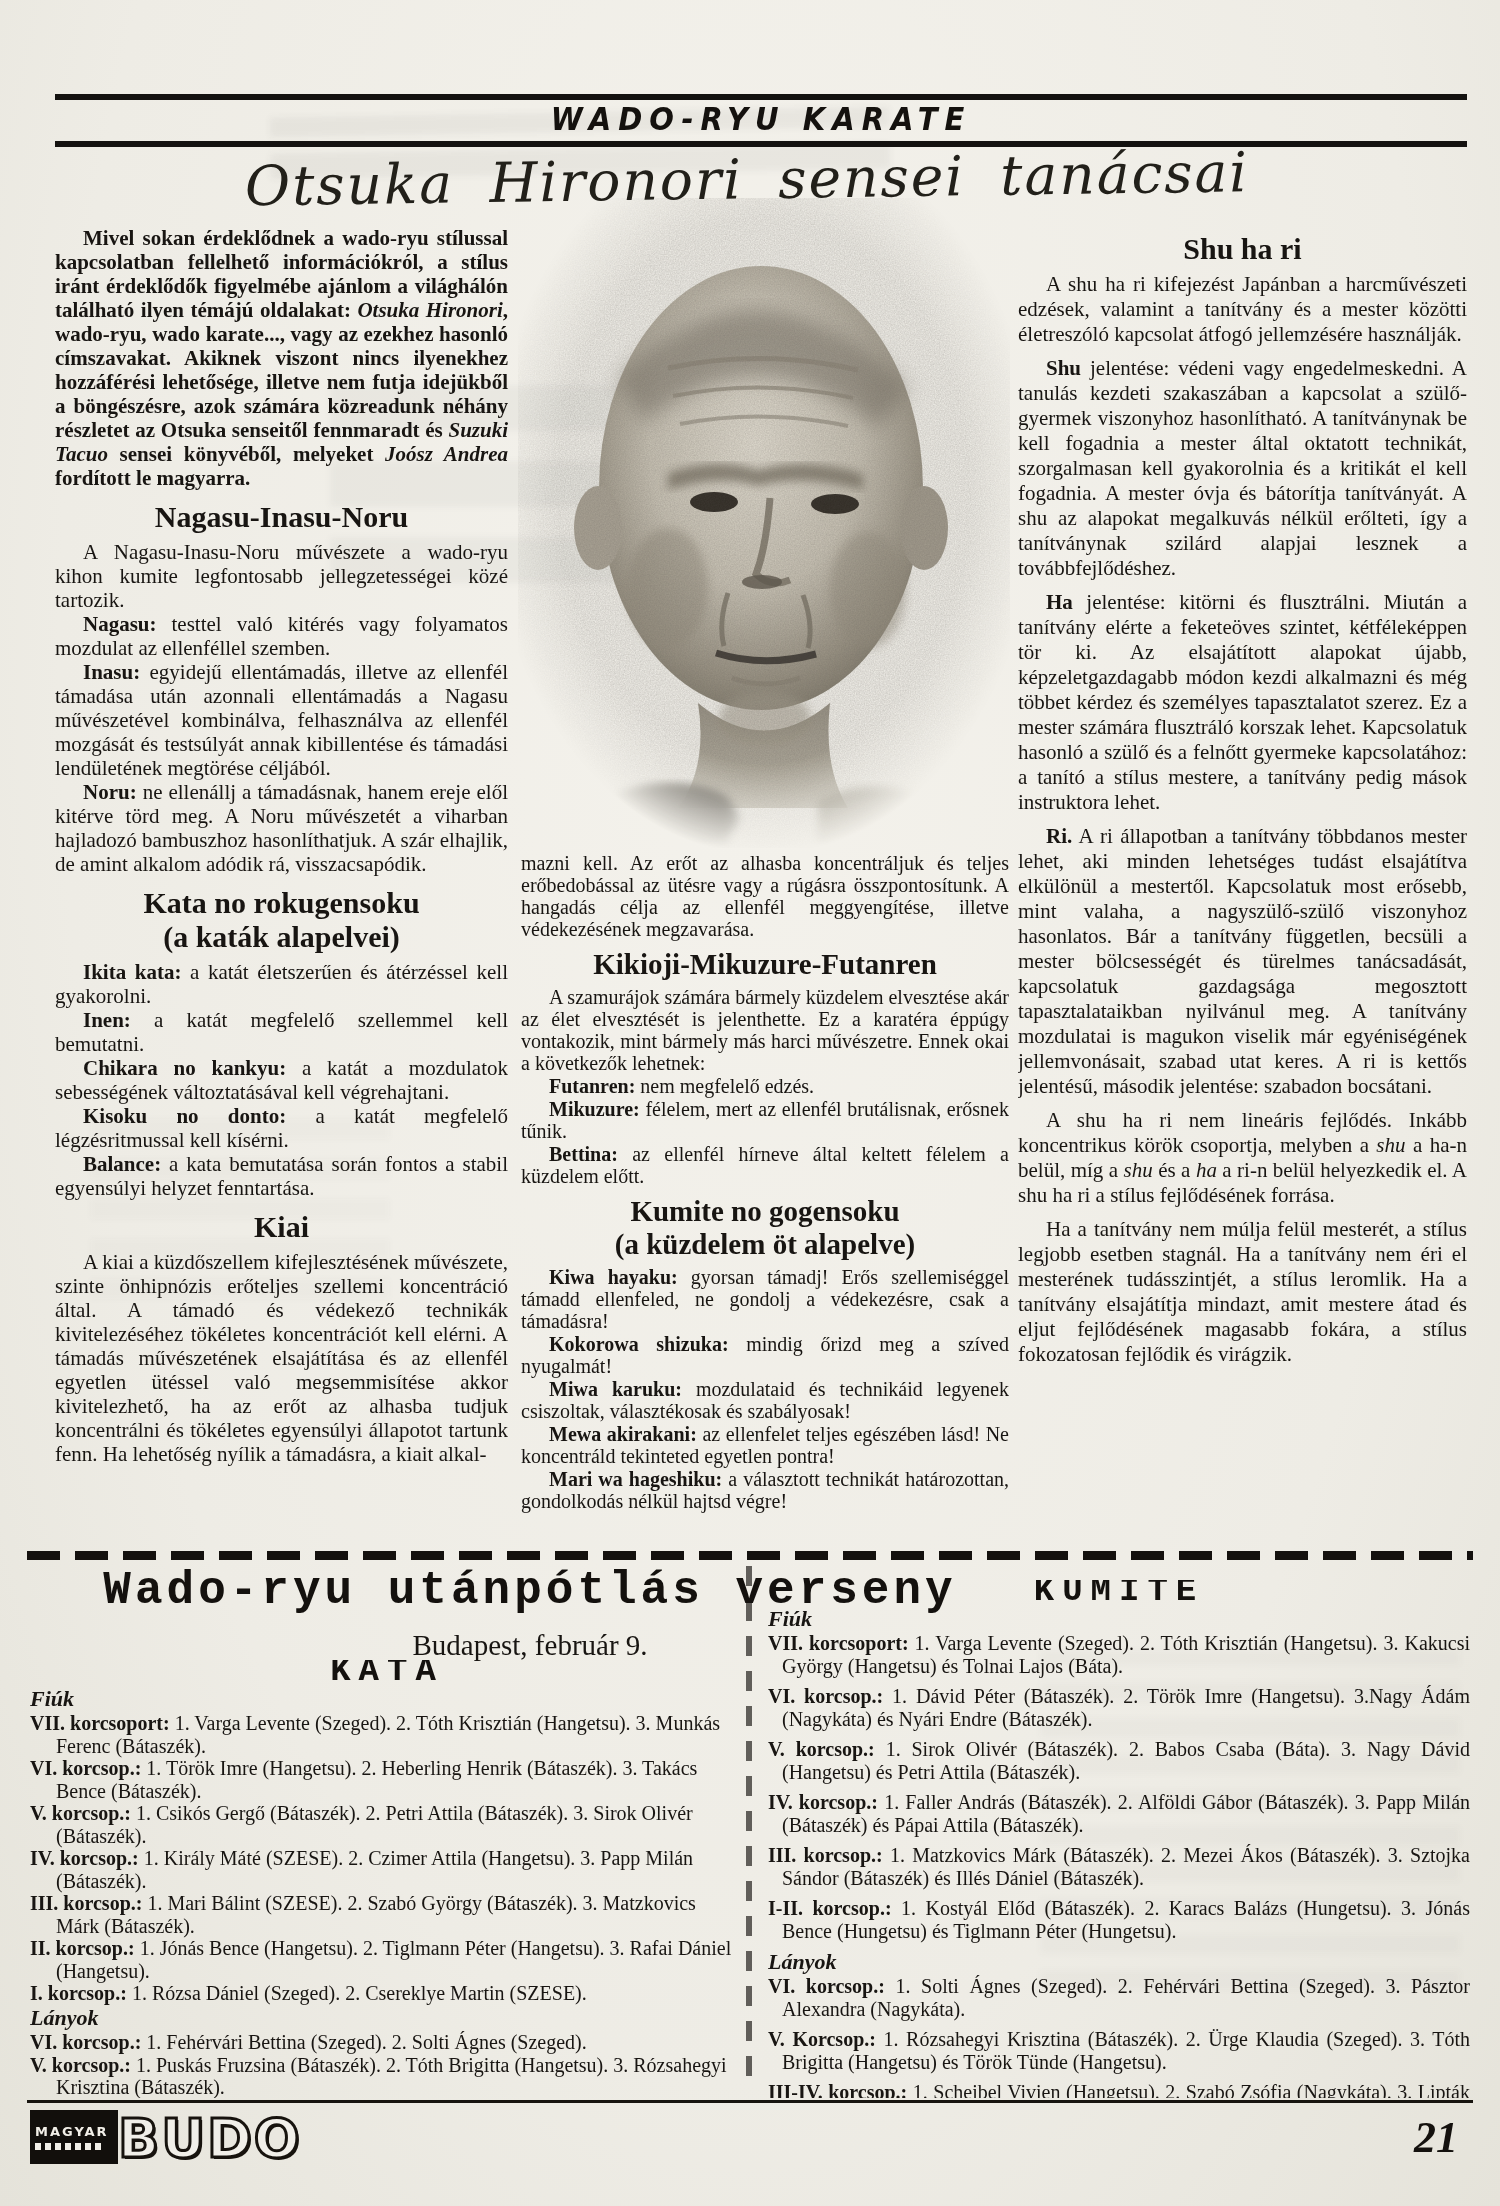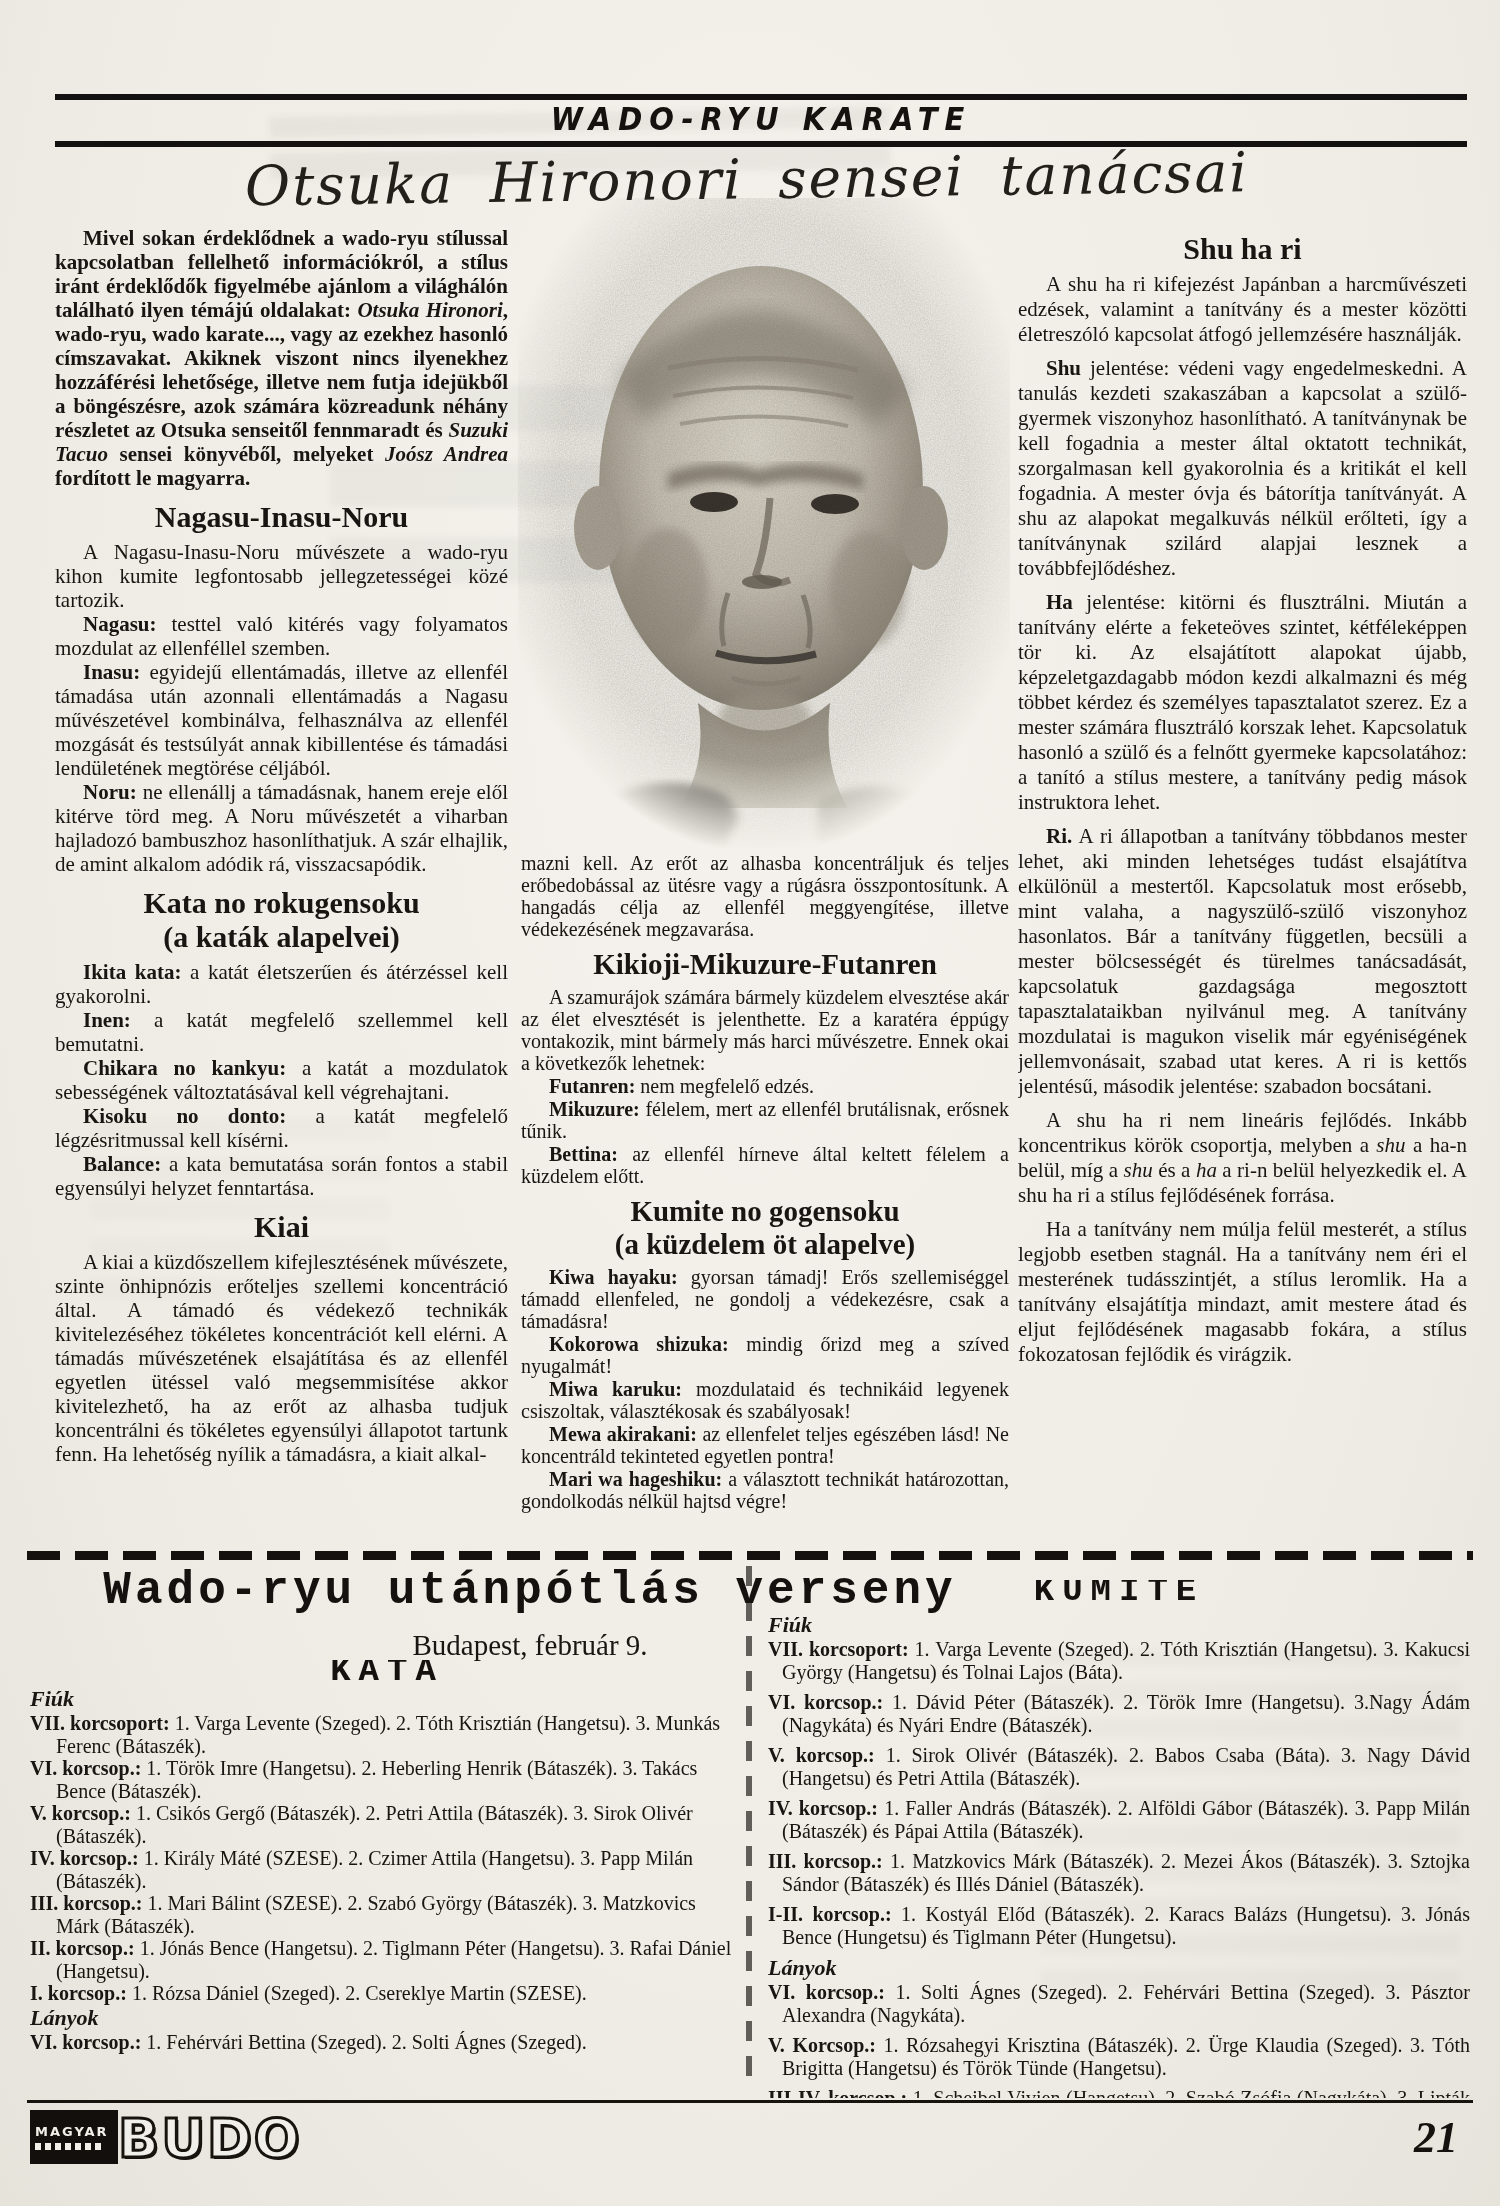--- a/index.html
+++ b/index.html
@@ -55,21 +55,21 @@
   .headline{
     position:absolute; left:55px; top:1565px; width:950px; text-align:center; white-space:nowrap;
     font-family:"Liberation Mono", monospace; font-weight:bold; font-size:46px; letter-spacing:4px; color:#14110e;
   }
   .res-date{position:absolute; left:55px; top:1629px; width:950px; text-align:center; font-size:29px;}
   .res-col{position:absolute; overflow:hidden;}
   #res-kata  {left:30px;  top:1660px; width:714px; height:438px; font-size:20px; line-height:22.5px;}
   #res-kumite{left:768px; top:1580px; width:702px; height:518px; font-size:20px; line-height:23px;}
   .res-title{text-align:center; font-family:"Liberation Mono", monospace; font-weight:bold;
     font-size:34px; letter-spacing:8px; margin-bottom:5px; color:#14110e;}
-  #res-kumite .res-title{margin-bottom:10px;}
+  #res-kumite .res-title{margin-bottom:4px;}
   .grp-label{font-weight:bold; font-style:italic; font-size:22px; margin:2px 0;}
   .entry{margin:0; padding-left:26px; text-indent:-26px;}
   #res-kumite .entry{padding-left:14px; text-indent:-14px; text-align:justify; margin-bottom:7px;}
 
   .foot-rule{position:absolute; left:27px; top:2100px; width:1446px; height:3px; background:#17140f;}
   .logo{position:absolute; left:30px; top:2110px; display:flex; align-items:flex-end; }
   .logo-box{width:88px; height:54px; background:#120f0c; color:#f2efe8; box-sizing:border-box;
     display:flex; flex-direction:column; justify-content:center; padding:3px 5px;}
   .logo-box .t1{font-family:"DejaVu Sans", sans-serif; font-weight:bold; font-size:13px; letter-spacing:2px;}
   .logo-dashes{display:block; width:66px; height:7px; margin-top:4px;
@@ -221,20 +221,21 @@
         <div class="grp-label">Fiúk</div>
         <p class="entry"><b>VII. korcsoport:</b><span> 1. Varga Levente (Szeged). 2. Tóth Krisztián (Hangetsu). 3. Munkás Ferenc (Bátaszék).</span></p>
         <p class="entry"><b>VI. korcsop.:</b><span> 1. Török Imre (Hangetsu). 2. Heberling Henrik (Bátaszék). 3. Takács Bence (Bátaszék).</span></p>
         <p class="entry"><b>V. korcsop.:</b><span> 1. Csikós Gergő (Bátaszék). 2. Petri Attila (Bátaszék). 3. Sirok Olivér (Bátaszék).</span></p>
         <p class="entry"><b>IV. korcsop.:</b><span> 1. Király Máté (SZESE). 2. Czimer Attila (Hangetsu). 3. Papp Milán (Bátaszék).</span></p>
         <p class="entry"><b>III. korcsop.:</b><span> 1. Mari Bálint (SZESE). 2. Szabó György (Bátaszék). 3. Matzkovics Márk (Bátaszék).</span></p>
         <p class="entry"><b>II. korcsop.:</b><span> 1. Jónás Bence (Hangetsu). 2. Tiglmann Péter (Hangetsu). 3. Rafai Dániel (Hangetsu).</span></p>
         <p class="entry"><b>I. korcsop.:</b><span> 1. Rózsa Dániel (Szeged). 2. Csereklye Martin (SZESE).</span></p>
         <div class="grp-label">Lányok</div>
         <p class="entry"><b>VI. korcsop.:</b><span> 1. Fehérvári Bettina (Szeged). 2. Solti Ágnes (Szeged).</span></p>
+        <p class="entry"><b>V. korcsop.:</b><span> 1. Puskás Fruzsina (Bátaszék). 2. Tóth Brigitta (Hangetsu). 3. Rózsahegyi Krisztina (Bátaszék).</span></p>
       </div>
   </div>
 
   <div class="res-col" id="res-kumite">
     <div class="res-title">KUMITE</div>
     <div id="kumite-list">
         <div class="grp-label">Fiúk</div>
         <p class="entry"><b>VII. korcsoport:</b><span> 1. Varga Levente (Szeged). 2. Tóth Krisztián (Hangetsu). 3. Kakucsi György (Hangetsu) és Tolnai Lajos (Báta).</span></p>
         <p class="entry"><b>VI. korcsop.:</b><span> 1. Dávid Péter (Bátaszék). 2. Török Imre (Hangetsu). 3.Nagy Ádám (Nagykáta) és Nyári Endre (Bátaszék).</span></p>
         <p class="entry"><b>V. korcsop.:</b><span> 1. Sirok Olivér (Bátaszék). 2. Babos Csaba (Báta). 3. Nagy Dávid (Hangetsu) és Petri Attila (Bátaszék).</span></p>

